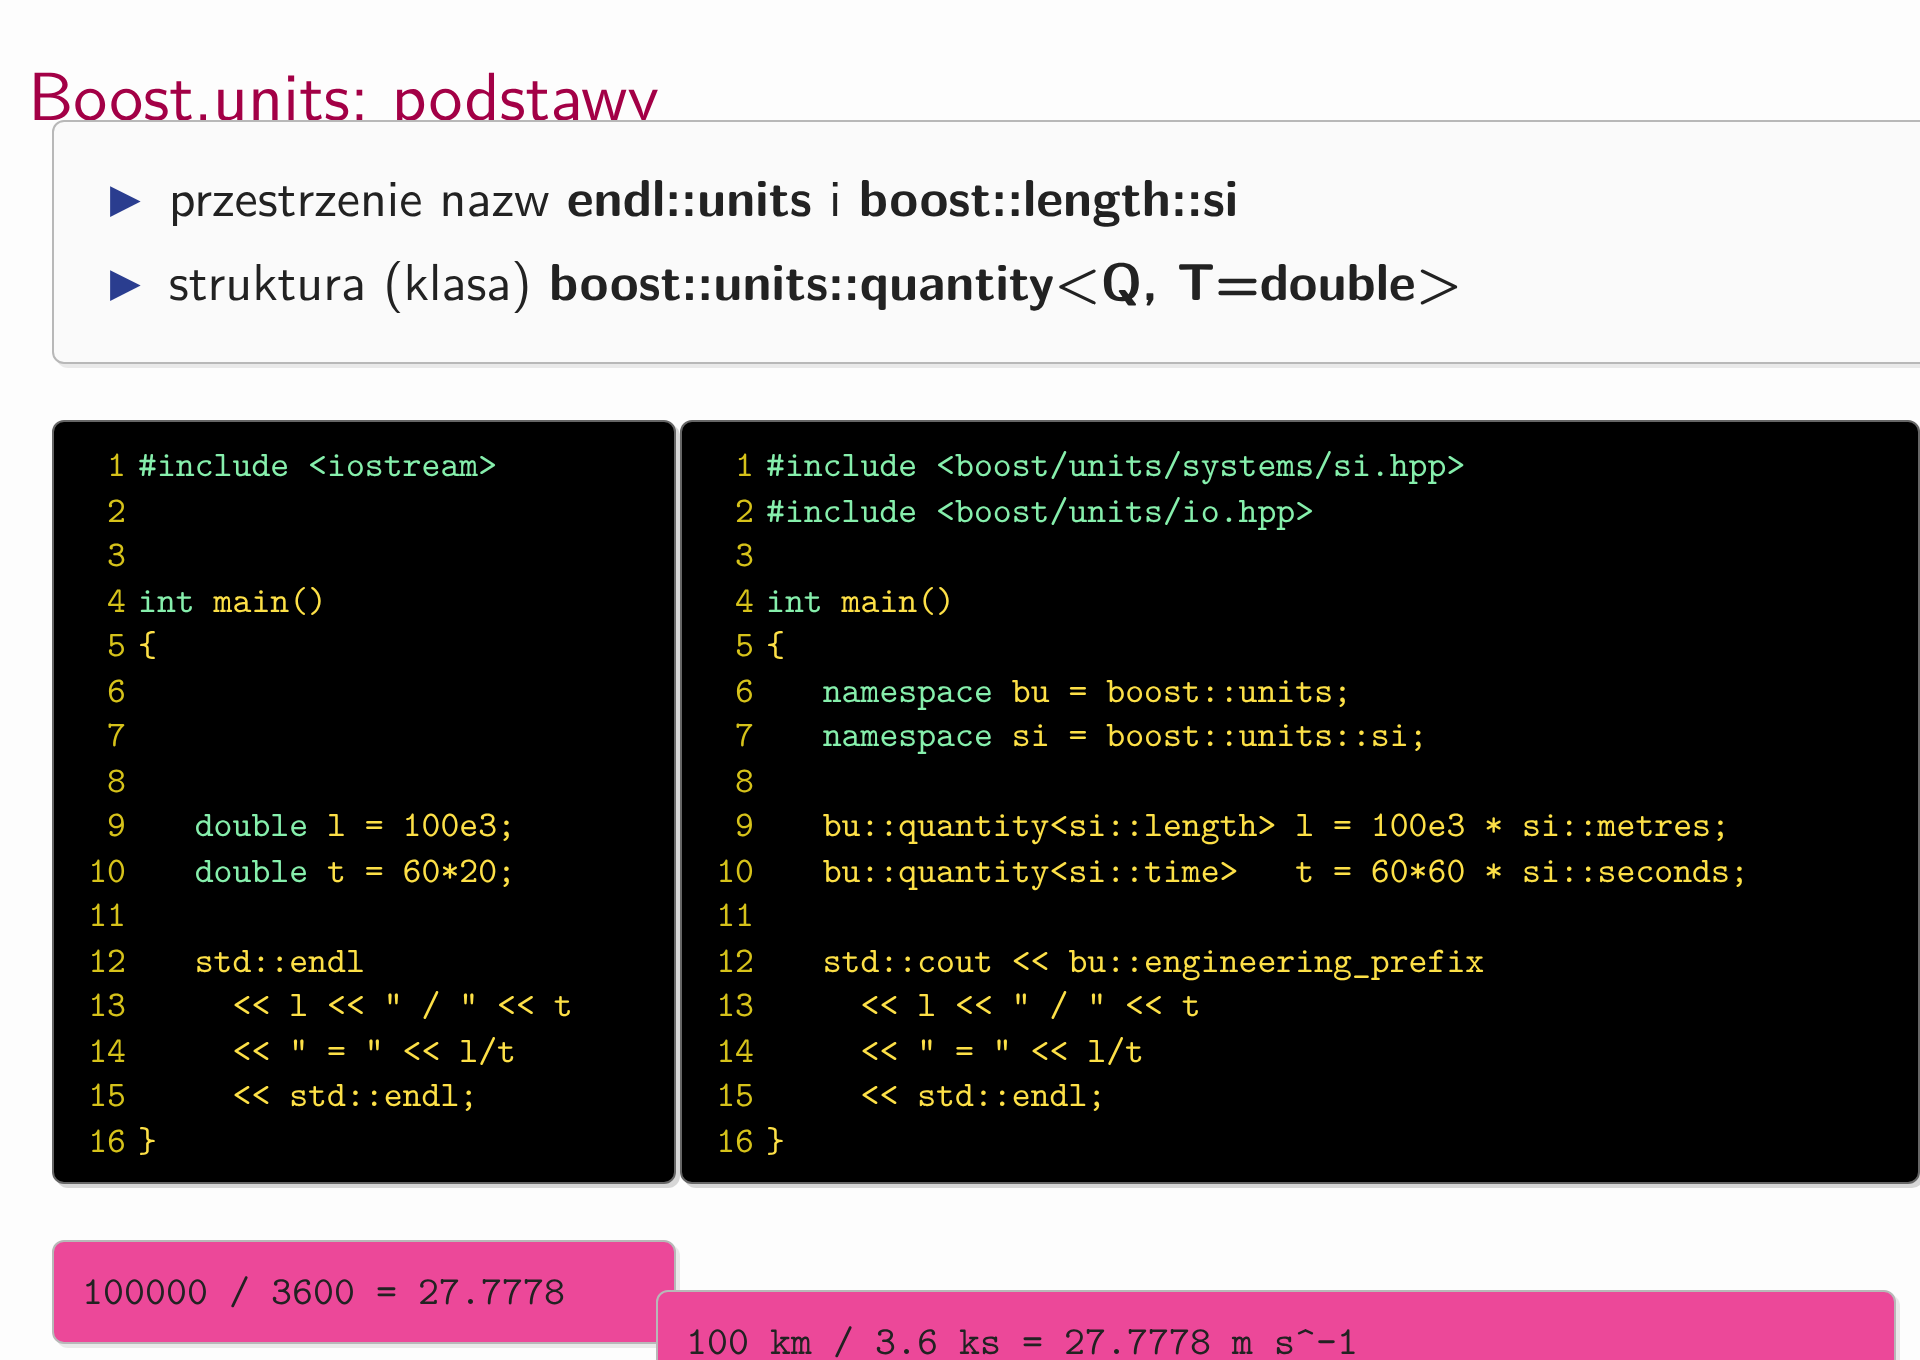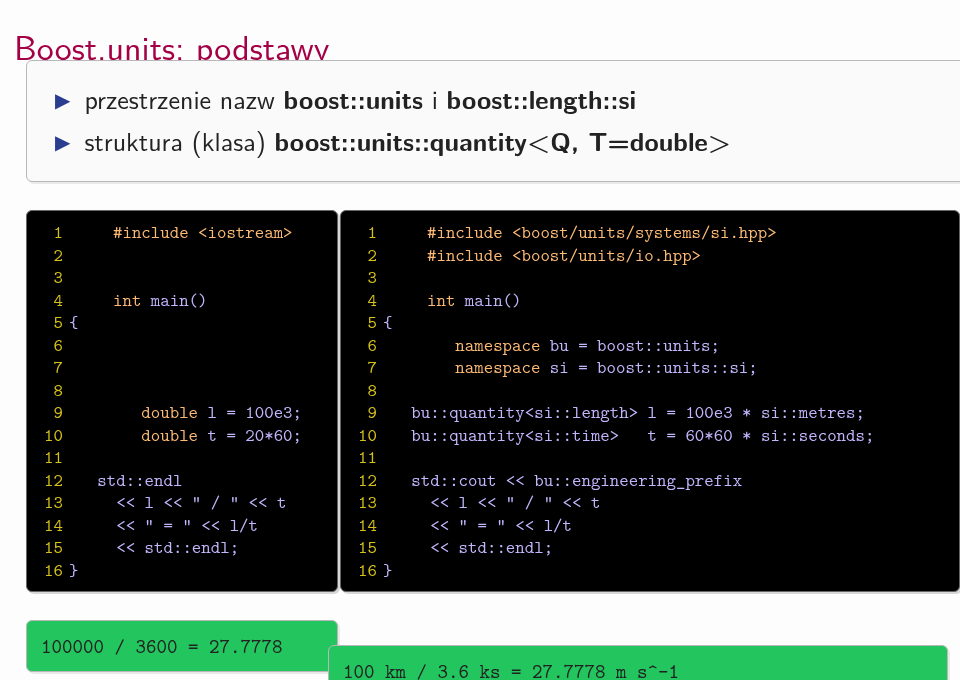--- a/index.html
+++ b/index.html
@@ -63,26 +63,26 @@
     top: 210px;
     left: 26px;
     width: 286px;
   }
   .code-right {
     top: 210px;
     left: 340px;
     width: 594px;
   }
   .ln { color: #d6c21a; display: inline-block; width: 24px; text-align: right; margin-right: 6px; user-select:none;}
-  .kw { color: #fdba74; margin-left: 44px; }
-  .txt { color: #c4b5fd; margin-top: 28px; }
+  .kw { color: #86efac; }
+  .txt { color: #fde047; margin-top: 28px; }
 
   .out-frame {
     position: absolute;
-    background: #22c55e;
+    background: #ec4899;
     border: 1px solid #b8b8b8;
     border-radius: 6px;
     box-shadow: 2px 2px 0 rgba(0,0,0,0.08);
     padding: 12px 14px;
     font-family: "Latin Modern Mono", "DejaVu Sans Mono", "Consolas", monospace;
     font-size: 20px;
     color: #222;
   }
   .out-left {
     top: 620px;
@@ -98,41 +98,41 @@
 </style>
 </head>
 <body>
 
 <div class="title">Boost.units: podstawy</div>
 
 <div class="bullets-frame">
   <div class="bullet-row">
     <span class="tri">▶</span>
     <span>
-      <span>przestrzenie nazw </span><span class="bold">boost::units</span><span> i </span><span class="bold">boost::length::si</span>
+      <span>przestrzenie nazw </span><span class="bold">endl::units</span><span> i </span><span class="bold">boost::length::si</span>
     </span>
   </div>
   <div class="bullet-row">
     <span class="tri">▶</span>
     <span>
       <span>struktura (klasa) </span><span class="bold">boost::units::quantity&lt;Q, T=double&gt;</span>
     </span>
   </div>
 </div>
 
 <div class="code-frame code-left" id="code-left"><span class="ln">1</span><span class="kw">#include &lt;iostream&gt;</span>
 <span class="ln">2</span><span class="txt"></span>
 <span class="ln">3</span><span class="txt"></span>
 <span class="ln">4</span><span class="kw">int</span><span class="txt"> main()</span>
 <span class="ln">5</span><span class="txt">{</span>
 <span class="ln">6</span><span class="txt"></span>
 <span class="ln">7</span><span class="txt"></span>
 <span class="ln">8</span><span class="txt"></span>
 <span class="ln">9</span><span class="txt">   </span><span class="kw">double</span><span class="txt"> l = 100e3;</span>
-<span class="ln">10</span><span class="txt">   </span><span class="kw">double</span><span class="txt"> t = 20*60;</span>
+<span class="ln">10</span><span class="txt">   </span><span class="kw">double</span><span class="txt"> t = 60*20;</span>
 <span class="ln">11</span><span class="txt"></span>
 <span class="ln">12</span><span class="txt">   std::endl</span>
 <span class="ln">13</span><span class="txt">     &lt;&lt; l &lt;&lt; " / " &lt;&lt; t</span>
 <span class="ln">14</span><span class="txt">     &lt;&lt; " = " &lt;&lt; l/t</span>
 <span class="ln">15</span><span class="txt">     &lt;&lt; std::endl;</span>
 <span class="ln">16</span><span class="txt">}</span></div>
 <div class="code-frame code-right" id="code-right"><span class="ln">1</span><span class="kw">#include &lt;boost/units/systems/si.hpp&gt;</span>
 <span class="ln">2</span><span class="kw">#include &lt;boost/units/io.hpp&gt;</span>
 <span class="ln">3</span><span class="txt"></span>
 <span class="ln">4</span><span class="kw">int</span><span class="txt"> main()</span>

